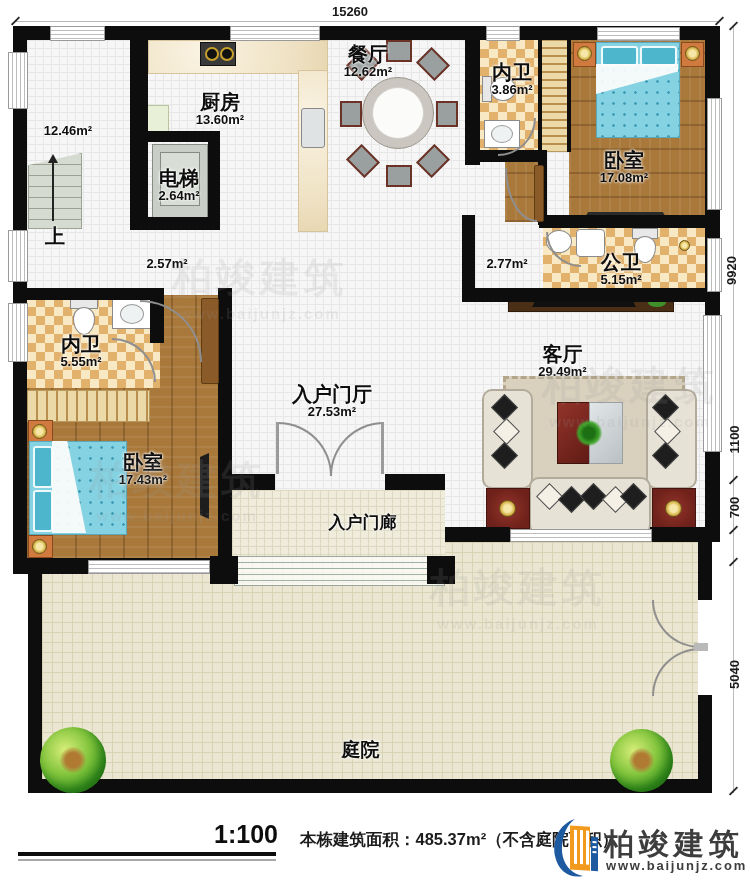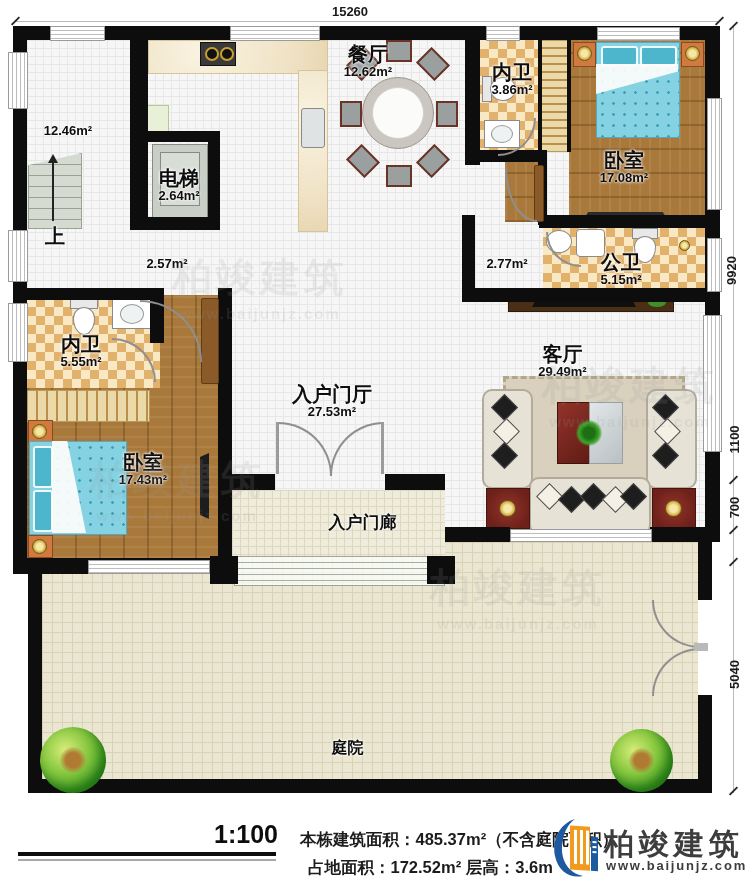--- a/index.html
+++ b/index.html
@@ -273,20 +273,24 @@
   <div class="dim" style="left:704px;top:432px;width:60px;transform:rotate(-90deg);">1100</div>
   <div class="dim" style="left:704px;top:500px;width:60px;transform:rotate(-90deg);">700</div>
   <div class="dim" style="left:704px;top:667px;width:60px;transform:rotate(-90deg);">5040</div>
 
   <div class="lbl" style="left:28px;top:124px;width:80px;font-size:13px;">12.46m²</div>
   <div class="lbl" style="left:40px;top:226px;width:30px;font-size:20px;">上</div>
   <div class="lbl" style="left:148px;top:168px;width:62px;">
     <span class="rname">电梯</span>
     <span class="rarea">2.64m²</span>
   </div>
+  <div class="lbl" style="left:165px;top:92px;width:110px;">
+    <span class="rname">厨房</span>
+    <span class="rarea">13.60m²</span>
+  </div>
   <div class="lbl" style="left:318px;top:44px;width:100px;">
     <span class="rname">餐厅</span>
     <span class="rarea">12.62m²</span>
   </div>
   <div class="lbl" style="left:477px;top:62px;width:70px;">
     <span class="rname">内卫</span>
     <span class="rarea">3.86m²</span>
   </div>
   <div class="lbl" style="left:583px;top:150px;width:82px;">
     <span class="rname">卧室</span>
@@ -308,21 +312,21 @@
   </div>
   <div class="lbl" style="left:272px;top:384px;width:120px;">
     <span class="rname">入户门厅</span>
     <span class="rarea">27.53m²</span>
   </div>
   <div class="lbl" style="left:505px;top:344px;width:115px;">
     <span class="rname">客厅</span>
     <span class="rarea">29.49m²</span>
   </div>
   <div class="lbl" style="left:290px;top:514px;width:145px;font-size:17px;">入户门廊</div>
-  <div class="lbl" style="left:295px;top:740px;width:105px;font-size:16px;">庭院</div>
+  <div class="lbl" style="left:308px;top:740px;width:105px;font-size:19px;">庭院</div>
 
   <div class="wm" style="left:135px;top:250px;width:250px;">
     <div class="row">
         <span class="big">柏竣建筑</span>
       </div>
     <span class="url">www.baijunjz.com</span>
   </div>
   <div class="wm" style="left:52px;top:452px;width:250px;">
     <div class="row">
         <span class="big">柏竣建筑</span>
@@ -339,21 +343,20 @@
     <div class="row">
         <span class="big">柏竣建筑</span>
       </div>
     <span class="url">www.baijunjz.com</span>
   </div>
 
   <div class="tb-scale" style="left:214px;top:820px;">1:100</div>
   <div class="abs" style="left:18px;top:852px;width:258px;height:4px;background:#0d0d0d;"></div>
   <div class="abs" style="left:18px;top:859px;width:258px;height:2px;background:#a8a8a8;"></div>
   <div class="tb-line" style="left:300px;top:829px;">本栋建筑面积：485.37m²（不含庭院面积）</div>
-  <div class="tb-line" style="left:308px;top:857px;">占地面积：172.52m²  层高：3.6m</div>
 
   <div class="abs" style="left:550px;top:816px;width:50px;height:64px;">
     <svg width="50" height="64" viewBox="0 0 50 64">
       <path d="M25 3 C9 8 2 24 5 40 C8 55 20 63 33 60 C19 57 11 45 12 30 C13 17 18 8 25 3 Z" fill="#1e5aa0"></path>
       <rect x="20" y="8" width="20" height="44" fill="#f29a1d" transform="skewY(4)"></rect>
       <rect x="24" y="12" width="3" height="34" fill="#fff" transform="skewY(4)"></rect>
       <rect x="30" y="12" width="3" height="34" fill="#fff" transform="skewY(4)"></rect>
       <rect x="36" y="12" width="3" height="34" fill="#fff" transform="skewY(4)"></rect>
       <rect x="41" y="18" width="7" height="34" fill="#1e5aa0" transform="skewY(4)"></rect>
       <rect x="42.5" y="22" width="4" height="2" fill="#fff" transform="skewY(4)"></rect>

